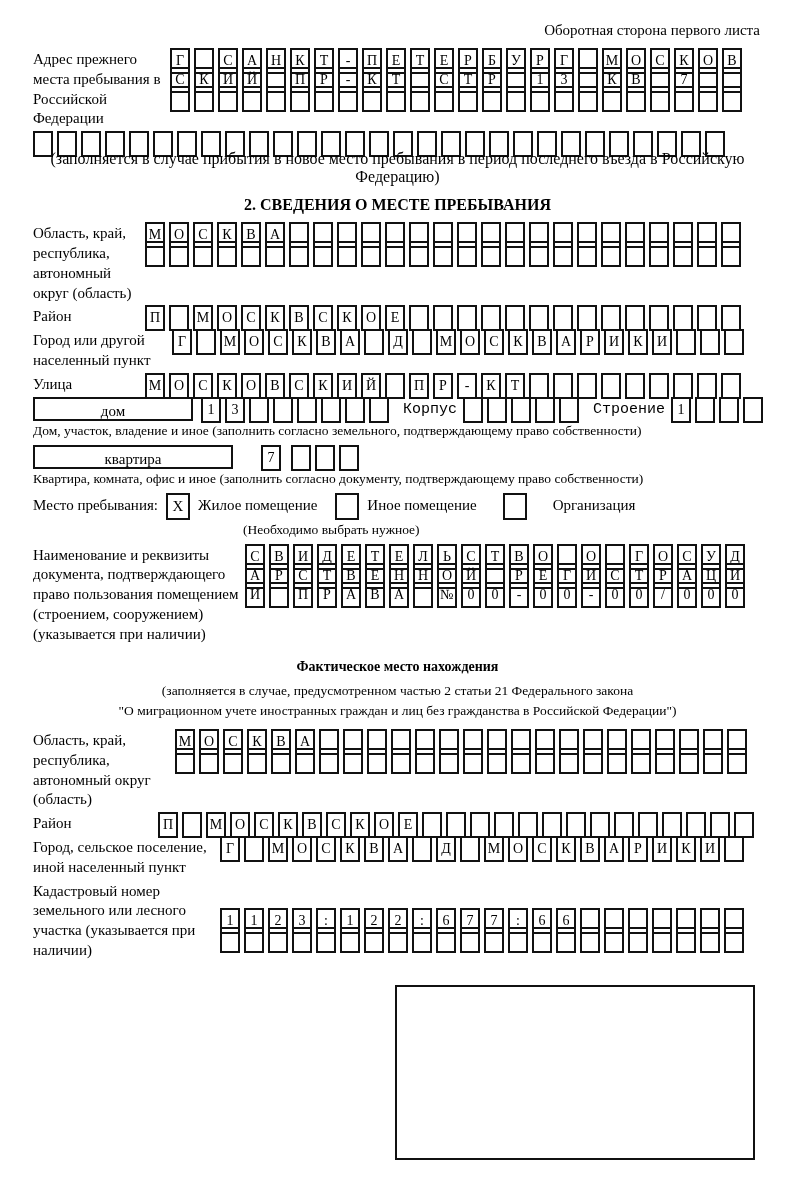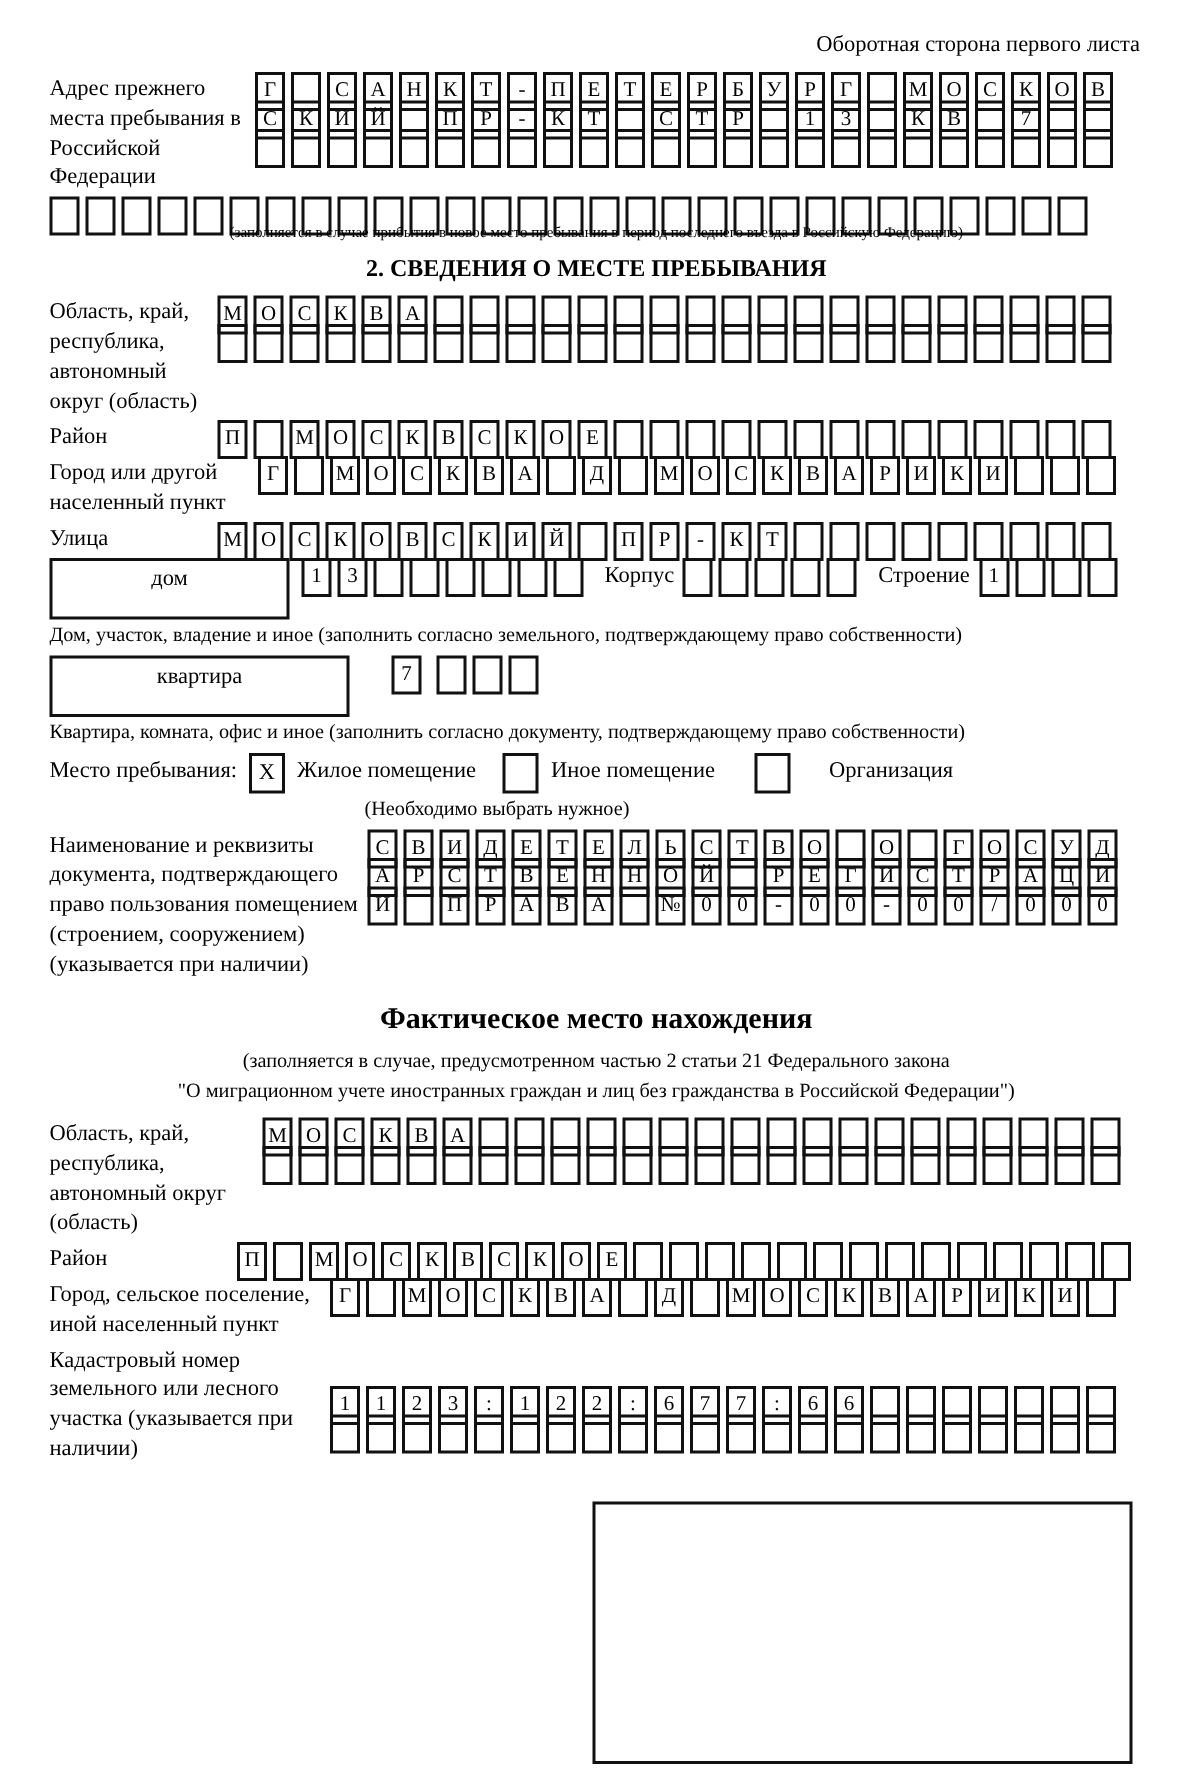--- a/index.html
+++ b/index.html
@@ -18,44 +18,44 @@
     display:inline-block;box-sizing:border-box;
     width:20px;height:26px;margin-right:4px;
     border:2px solid #111;
     text-align:center;font-size:14px;line-height:21px;
     vertical-align:top;
   }
   .field{display:flex;align-items:flex-start;margin-bottom:2px;}
   .label{line-height:1.32;padding-top:2px;flex-shrink:0;}
   .w112{width:112px;} .w125{width:125px;} .w137{width:137px;}
   .w139{width:139px;} .w142{width:142px;} .w187{width:187px;} .w212{width:212px;}
-  .note{font-size:10px;text-align:center;margin:2px 0 6px 0;}
+  .note{font-size:16px;text-align:center;margin:2px 0 6px 0;}
   .note-left{font-size:13.5px;margin:1px 0 6px 0;}
   .sec-title{text-align:center;font-weight:bold;font-size:16px;margin:10px 0 8px 0;}
-  .sub-title{text-align:center;font-weight:bold;font-size:20px;margin:14px 0 6px 0;}
+  .sub-title{text-align:center;font-weight:bold;font-size:14px;margin:14px 0 6px 0;}
   .longbox{
-    box-sizing:border-box;border:2px solid #111;height:41px;
+    box-sizing:border-box;border:2px solid #111;height:24px;
     text-align:center;line-height:24px;flex-shrink:0;
   }
   .inline-row{display:flex;align-items:flex-start;margin-bottom:2px;}
   .chkbox{
     display:inline-block;box-sizing:border-box;width:24px;height:27px;
     border:2px solid #111;text-align:center;line-height:23px;
     vertical-align:middle;margin:0 8px;flex-shrink:0;
   }
   .opt-label{padding-top:4px;}
   .stamp-wrap{margin-top:24px;}
   .stamp-box{
     box-sizing:border-box;border:2px solid #111;
     width:360px;height:175px;margin-left:362px;background:#fff;
   }
   .fact-note{text-align:center;font-size:13.5px;line-height:1.5;margin-bottom:8px;}
   .mt2{margin-top:2px;font-family:Liberation Serif, serif;} .mt6{margin-top:6px;}
   .gap28{width:28px;flex-shrink:0;} .gap8{width:8px;flex-shrink:0;} .gap6{width:6px;flex-shrink:0;}
-  .side-label{padding:4px 6px 0 10px;flex-shrink:0;}
+  .side-label{padding:4px 6px 0 10px;flex-shrink:0;font-family:Liberation Mono, monospace;}
 </style>
 </head>
 <body>
 
 <div class="sheet">
 
   <div class="hdr-note">Оборотная сторона первого листа</div>
 
   <div class="field">
     <div class="label w137">Адрес прежнего места пребывания в Российской Федерации</div>

